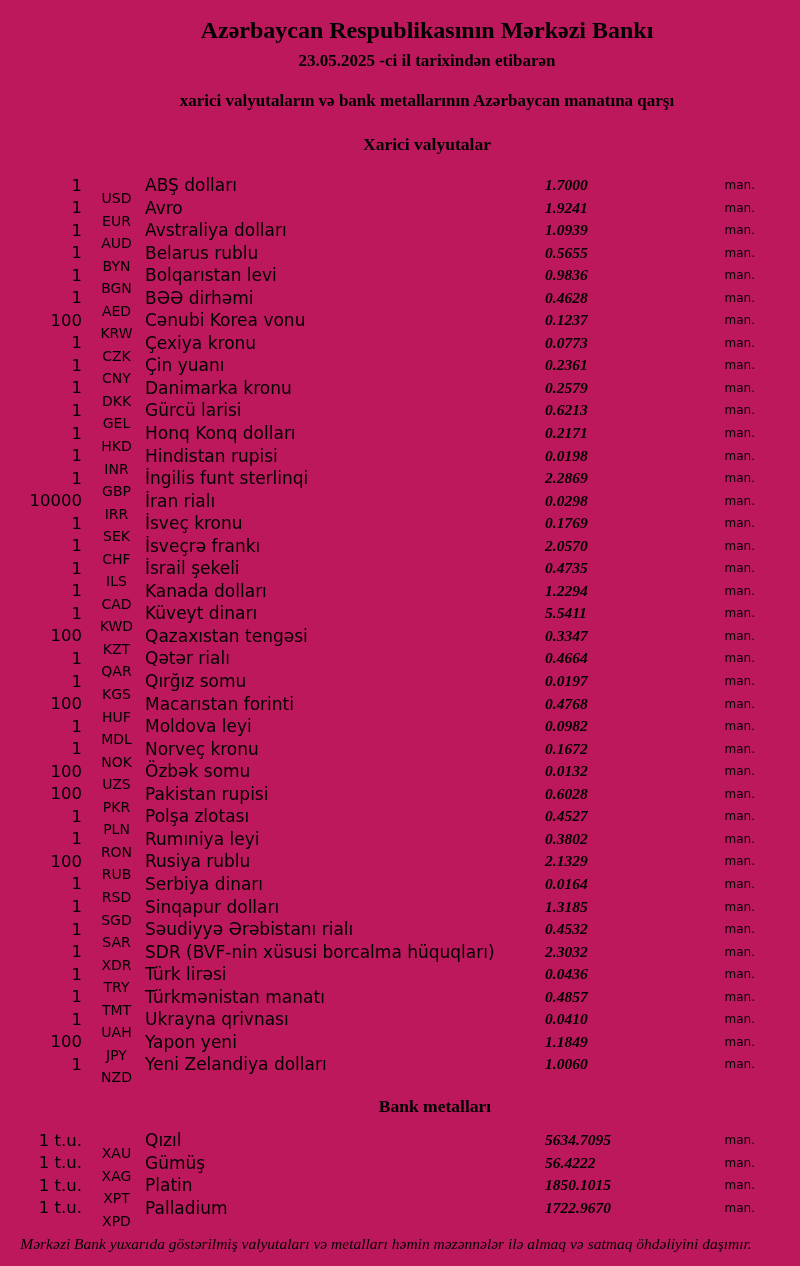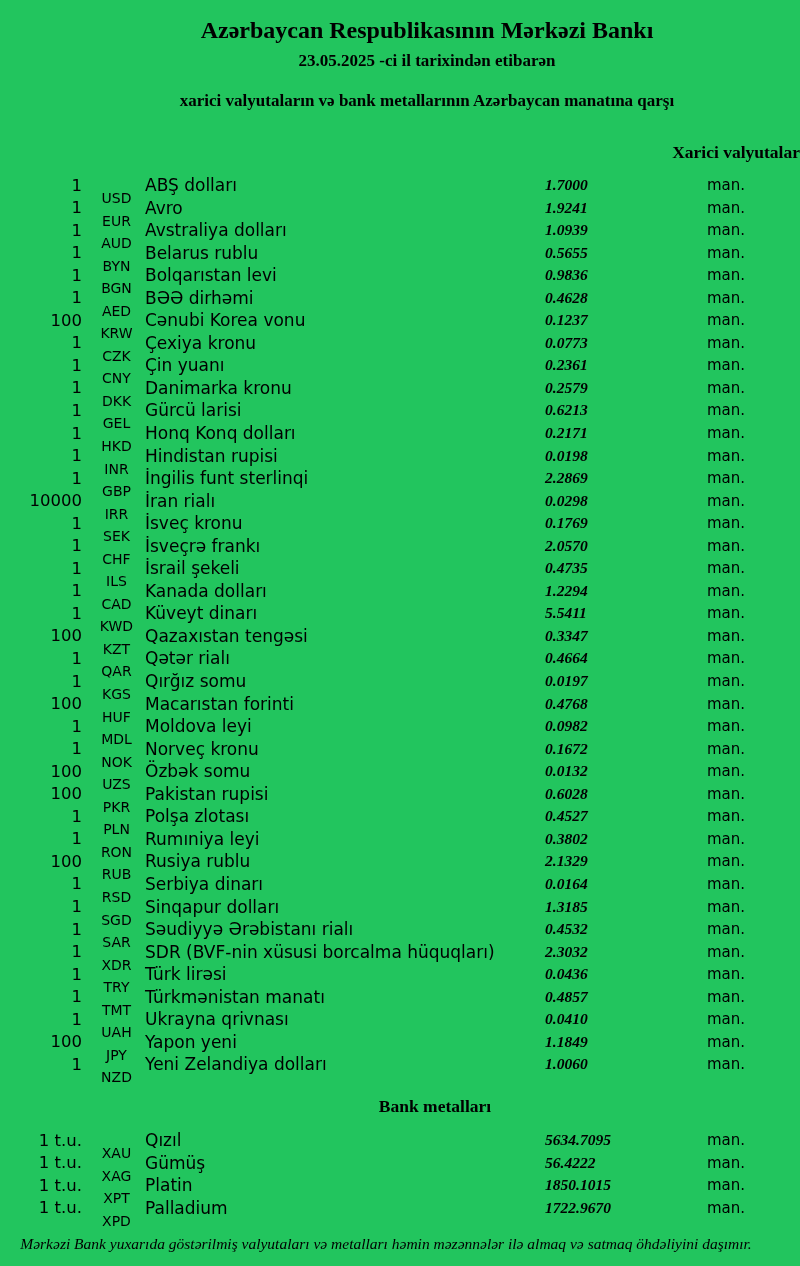--- a/index.html
+++ b/index.html
@@ -6,21 +6,21 @@
     margin: 0;
     padding: 0;
     background: #ffffff;
     color: #000000;
     font-family: "DejaVu Sans", sans-serif;
   }
   .page {
     position: relative;
     width: 800px;
     height: 1266px;
-    background: #22c55e;
+    background: #be185d;
     overflow: hidden;
   }
   
   .page-header {
     position: absolute;
     top: 16px;
     left: 0;
     width: 800px;
     padding-left: 54px;
     box-sizing: border-box;
@@ -49,21 +49,21 @@
     width: 800px;
     padding-left: 54px;
     box-sizing: border-box;
     margin: 0;
     text-align: center;
     font-family: "Liberation Serif", serif;
     font-weight: bold;
     font-size: 17.5px;
     line-height: 20px;
   }
-  #currencies-title { top: 142px; text-align: right; }
+  #currencies-title { top: 134px; }
   #metals-title { top: 1096px; margin-left: 8px; }
   
   .table {
     position: absolute;
     left: 0;
     width: 760px;
   }
   #currency-table { top: 164px; }
   #metal-table { top: 1119px; }
   .row {
@@ -88,21 +88,22 @@
   .rate {
     text-align: left;
     font-family: "Liberation Serif", serif;
     font-style: italic;
     font-weight: bold;
     font-size: 15.5px;
   }
   .unit {
     padding-left: 12px;
     box-sizing: border-box;
-    font-size: 15px;
+    font-size: 12px;
+    text-align: right;
   }
   
   .page-footer {
     position: absolute;
     top: 1234px;
     left: 0;
     width: 772px;
     text-align: center;
     font-family: "Liberation Serif", serif;
     font-style: italic;

